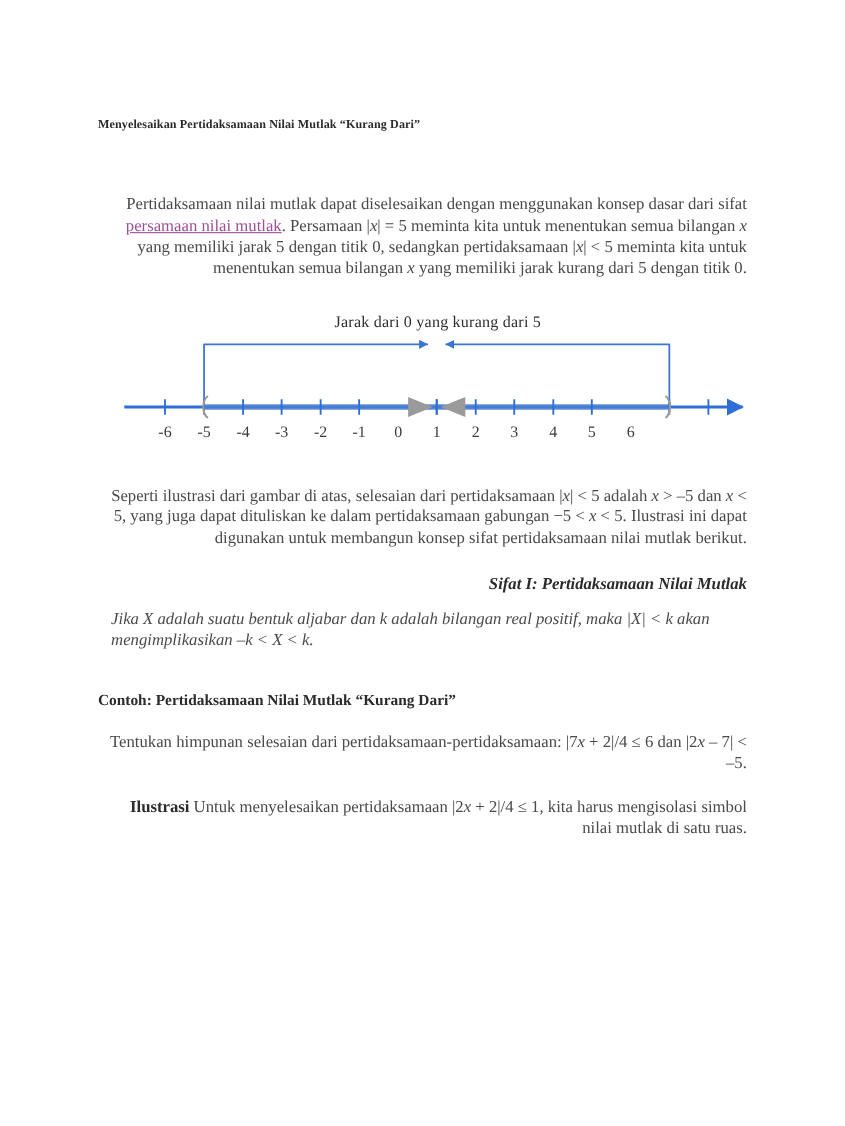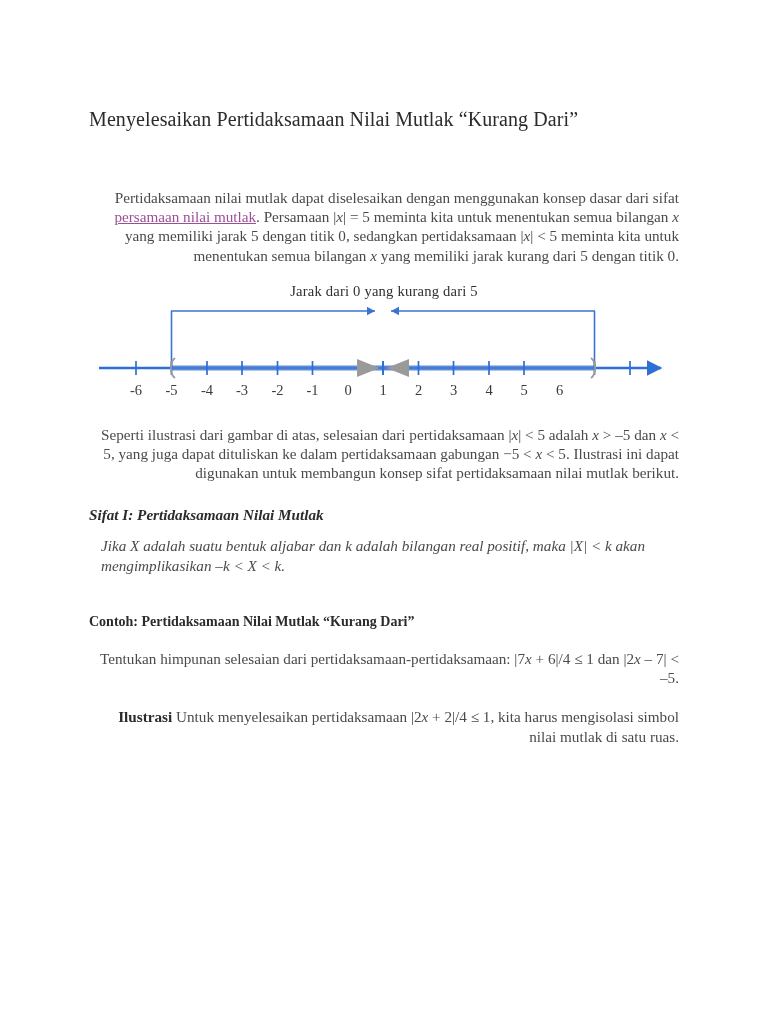--- a/index.html
+++ b/index.html
@@ -25,22 +25,22 @@
   }
 
   .content {
     position: absolute;
     left: 89px;
     top: 106px;
     width: 590px;
   }
 
   .doc-title {
-    font-size: 20px;
-    font-weight: normal;
+    font-size: 11px;
+    font-weight: bold;
     color: #2b2b2b;
     letter-spacing: 0.1px;
     margin: 0 0 0 0;
     line-height: 1.3;
   }
 
   .para {
     font-size: 15.2px;
     line-height: 1.265;
     color: #4a4a4a;
@@ -58,21 +58,21 @@
 
   .mvar {
     font-style: italic;
   }
 
   
   .figure {
     position: relative;
     width: 590px;
     height: 128px;
-    margin: 0;
+    margin: 14px;
   }
 
   .fig-caption {
     position: absolute;
     left: 0;
     top: 0;
     width: 590px;
     text-align: center;
     font-size: 14.6px;
     color: #2f2f2f;
@@ -87,20 +87,21 @@
   }
 
   
   .prop-title {
     font-size: 15.2px;
     font-weight: bold;
     font-style: italic;
     color: #2b2b2b;
     margin: 0;
     line-height: 1.3;
+    text-align: right;
   }
   .prop-body {
     font-size: 15.2px;
     font-style: italic;
     color: #4a4a4a;
     line-height: 1.265;
     margin: 12px;
   }
 
   .sec-head {
@@ -222,20 +223,20 @@
 
     <p class="prop-title">Sifat I: Pertidaksamaan Nilai Mutlak</p>
     <p class="prop-body">Jika X adalah suatu bentuk aljabar dan k adalah bilangan real positif, maka |X| &lt; k akan mengimplikasikan –k &lt; X &lt; k.</p>
 
     <div class="sp-26"></div>
 
     <p class="sec-head">Contoh: Pertidaksamaan Nilai Mutlak “Kurang Dari”</p>
 
     <div class="sp-18"></div>
 
-    <p class="para"><span>Tentukan himpunan selesaian dari pertidaksamaan-pertidaksamaan: |7</span><span class="mvar">x</span><span> + 6|/4 ≤ 1 dan |2</span><span class="mvar">x</span><span> – 7| &lt; –5.</span></p>
+    <p class="para"><span>Tentukan himpunan selesaian dari pertidaksamaan-pertidaksamaan: |7</span><span class="mvar">x</span><span> + 2|/4 ≤ 6 dan |2</span><span class="mvar">x</span><span> – 7| &lt; –5.</span></p>
 
     <div class="sp-20"></div>
 
     <p class="para"><span class="bold-lead">Ilustrasi</span><span> Untuk menyelesaikan pertidaksamaan |2</span><span class="mvar">x</span><span> + 2|/4 ≤ 1, kita harus mengisolasi simbol nilai mutlak di satu ruas.</span></p>
 
   </div>
 </div>
 
 </body></html>

